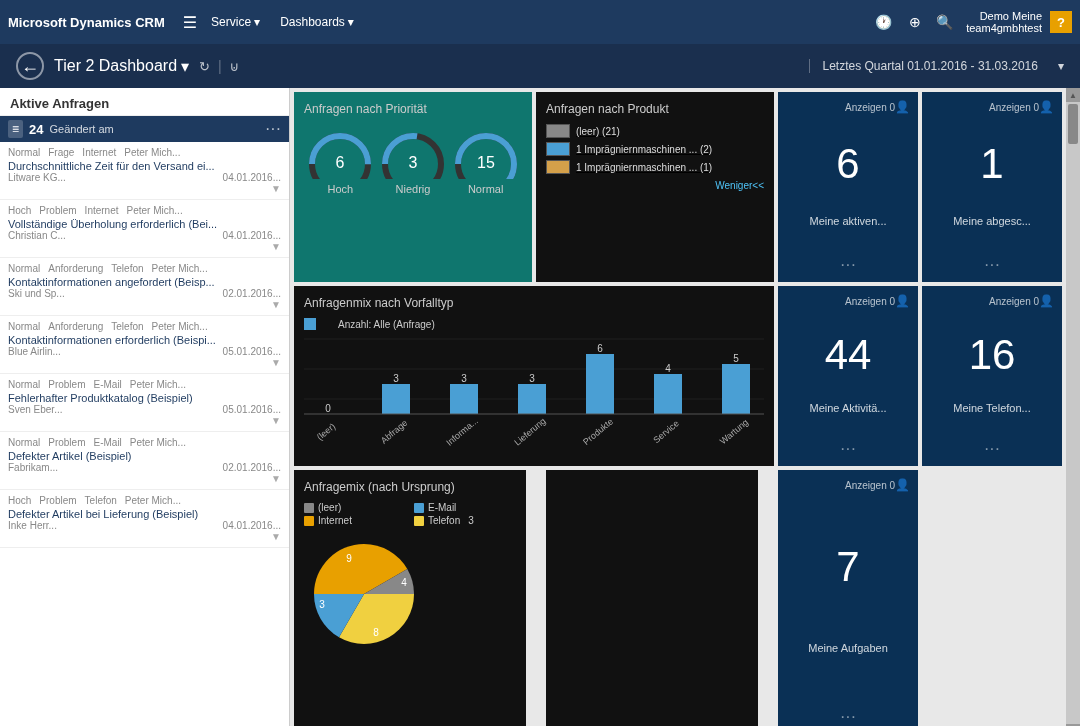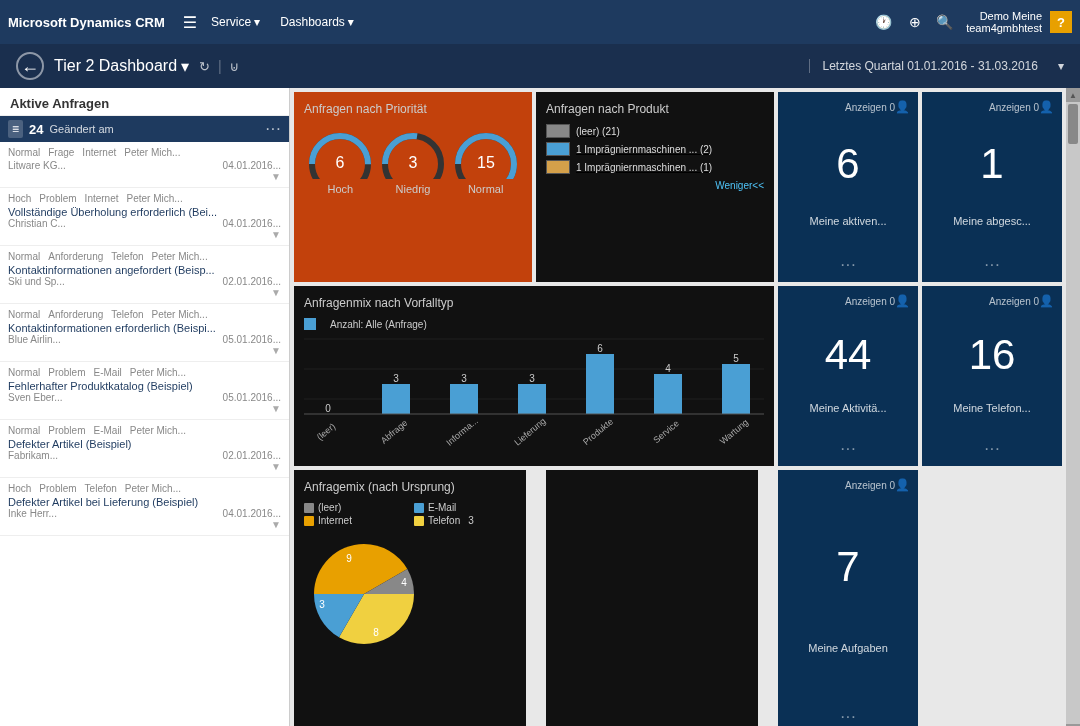--- a/index.html
+++ b/index.html
@@ -304,21 +304,21 @@
       color: rgba(255,255,255,0.5);
       cursor: pointer;
     }
     .kpi-person-icon {
       color: rgba(255,255,255,0.7);
       font-size: 12px;
     }
     .bar-legend {
       display: flex;
       align-items: center;
-      gap: 14px;
+      gap: 22px;
       margin-bottom: 4px;
     }
     .bar-legend-box {
       width: 12px;
       height: 12px;
       background: #4a9fd4;
     }
     .bar-legend-text {
       font-size: 10px;
       color: #ccc;
@@ -376,21 +376,21 @@
       height: 180px;
     }
     .bot-row-panels {
       display: flex;
       gap: 20px;
       flex: 1;
     }
 
     .priority-chart-wrap {
       flex: 1;
-      background: #c2410c;
+      background: #0f766e;
       padding: 10px;
     }
     .product-chart-wrap {
       flex: 1;
       background: #111;
       padding: 10px;
     }
     .tiles-wrap {
       display: grid;
       grid-template-columns: 140px 140px;
@@ -466,20 +466,21 @@
     </div>
     <div class="list-items">
 
       <div class="list-item">
         <div class="list-item-meta">
           <span>Normal</span>
           <span>Frage</span>
           <span>Internet</span>
           <span>Peter Mich...</span>
         </div>
+        <div class="list-item-title">Durchschnittliche Zeit für den Versand ei...</div>
         <div class="list-item-sub">
           <span>Litware KG...</span>
           <span>04.01.2016...</span>
         </div>
         <div class="list-item-expand">▼</div>
       </div>
 
       <div class="list-item">
         <div class="list-item-meta">
           <span>Hoch</span>

